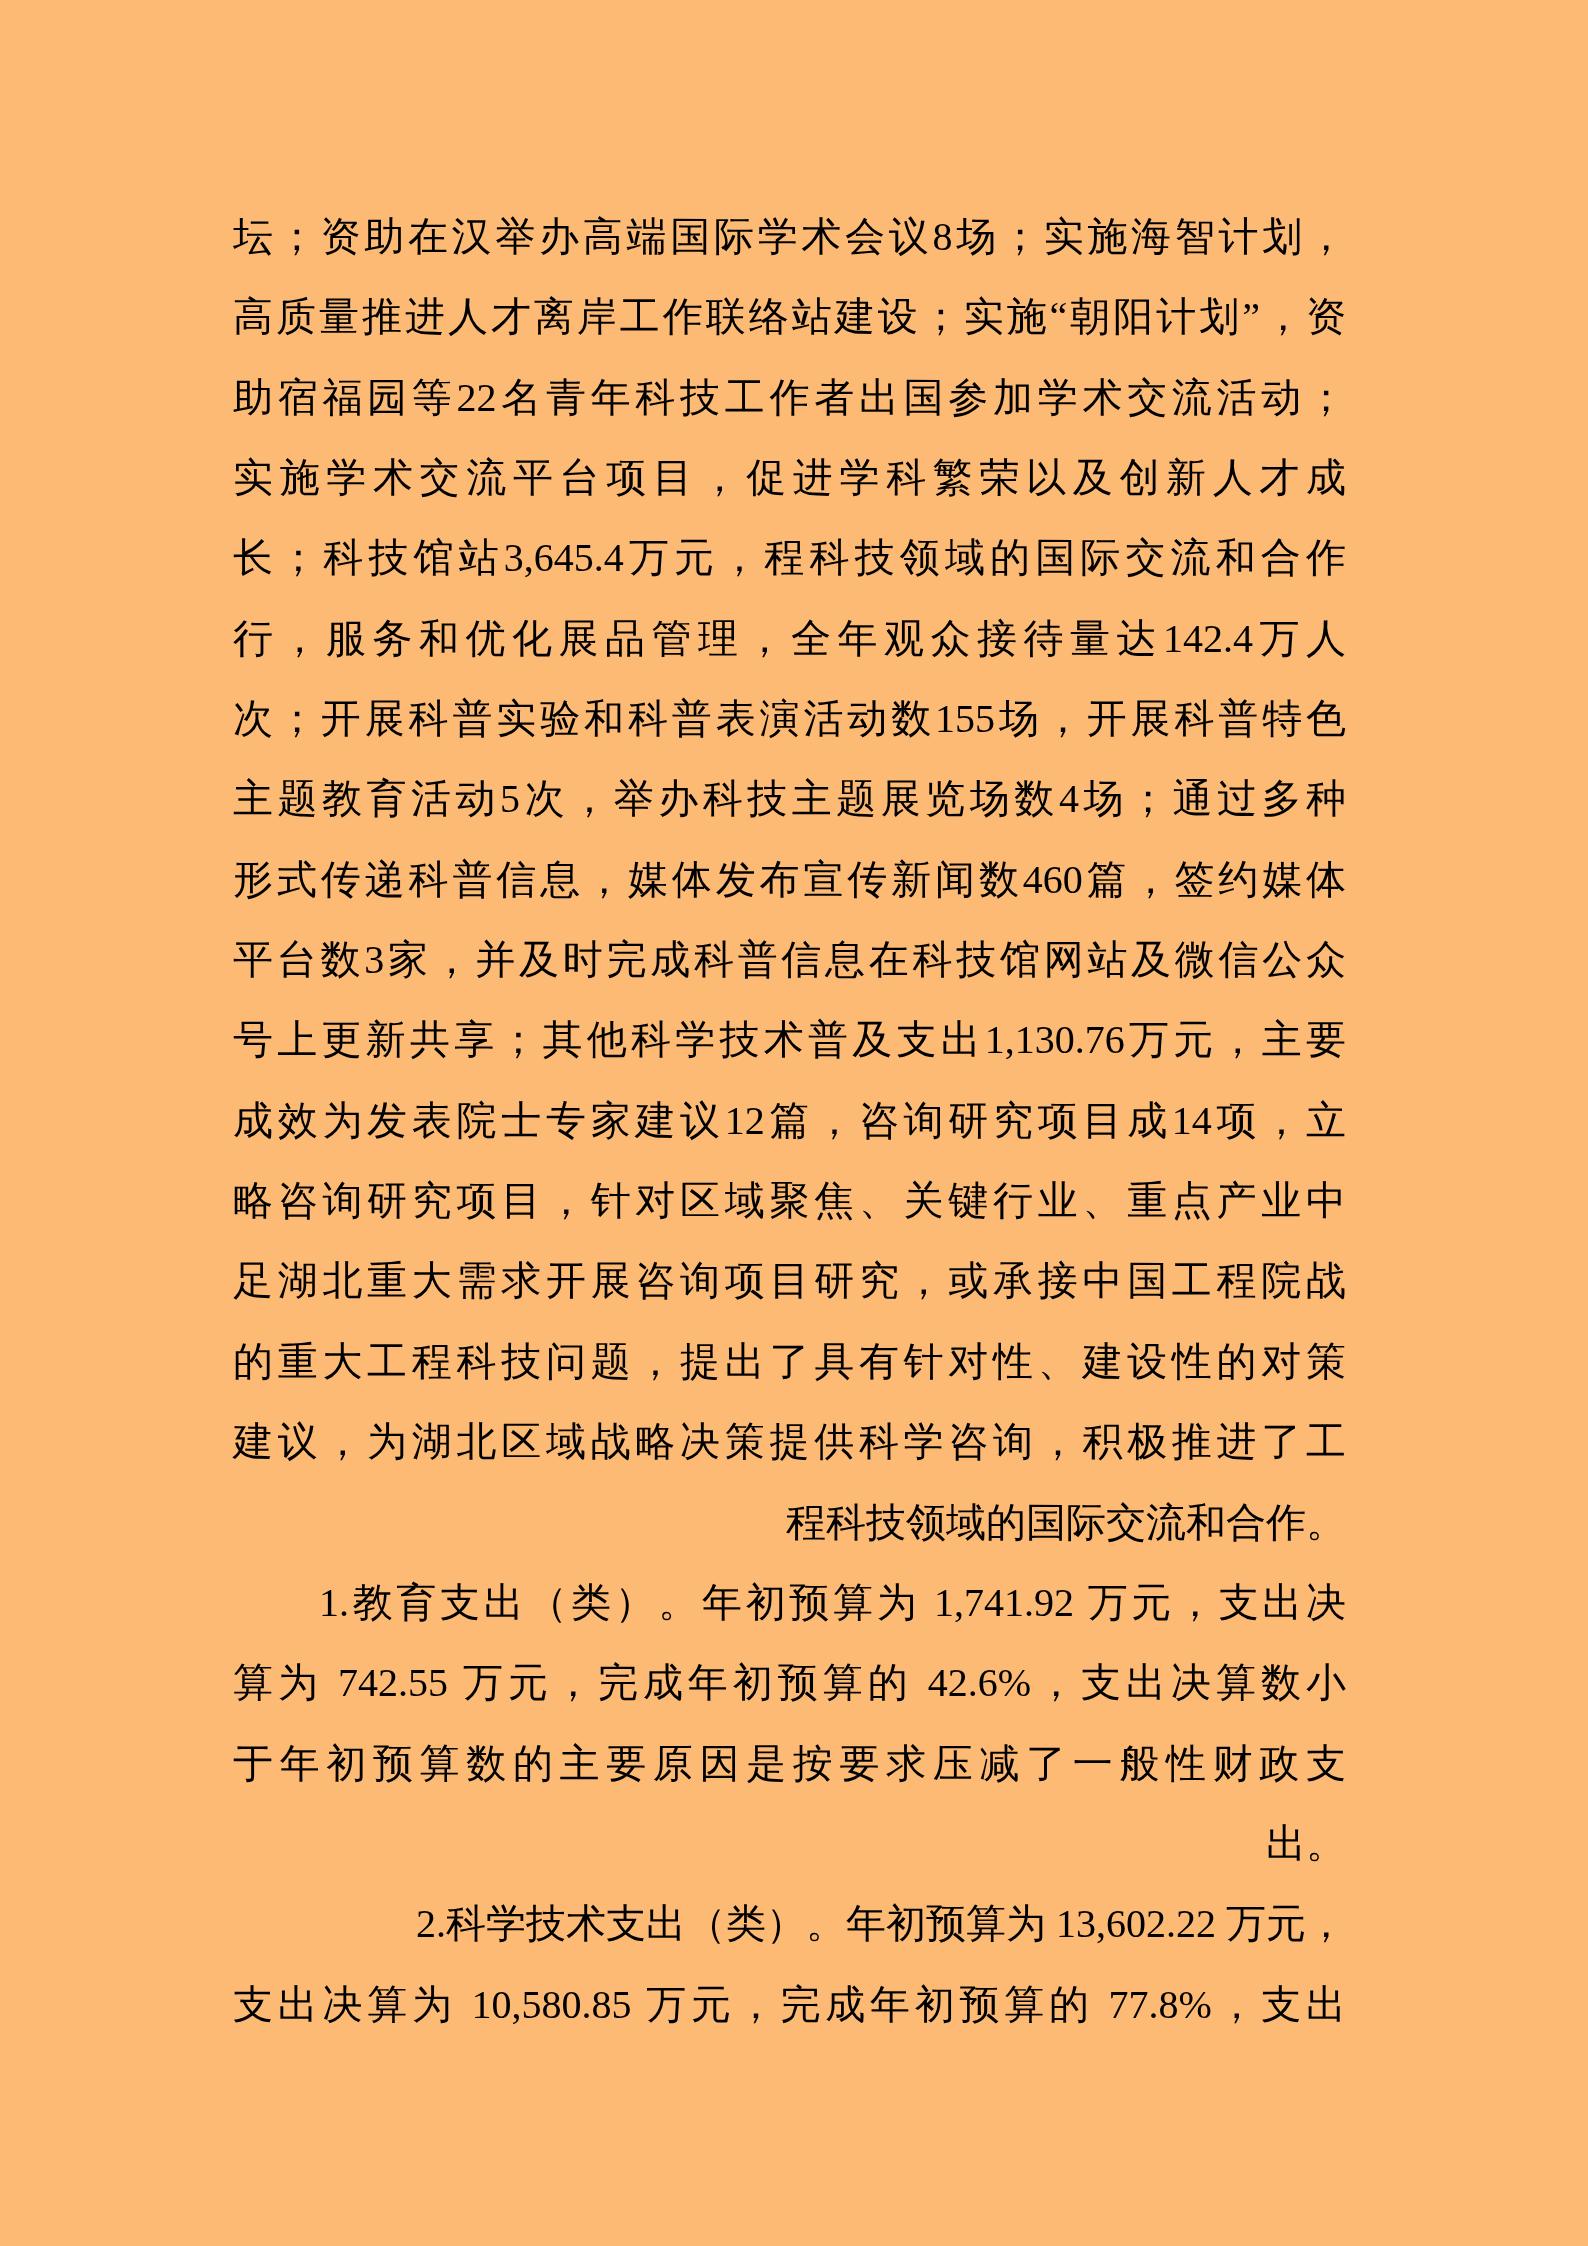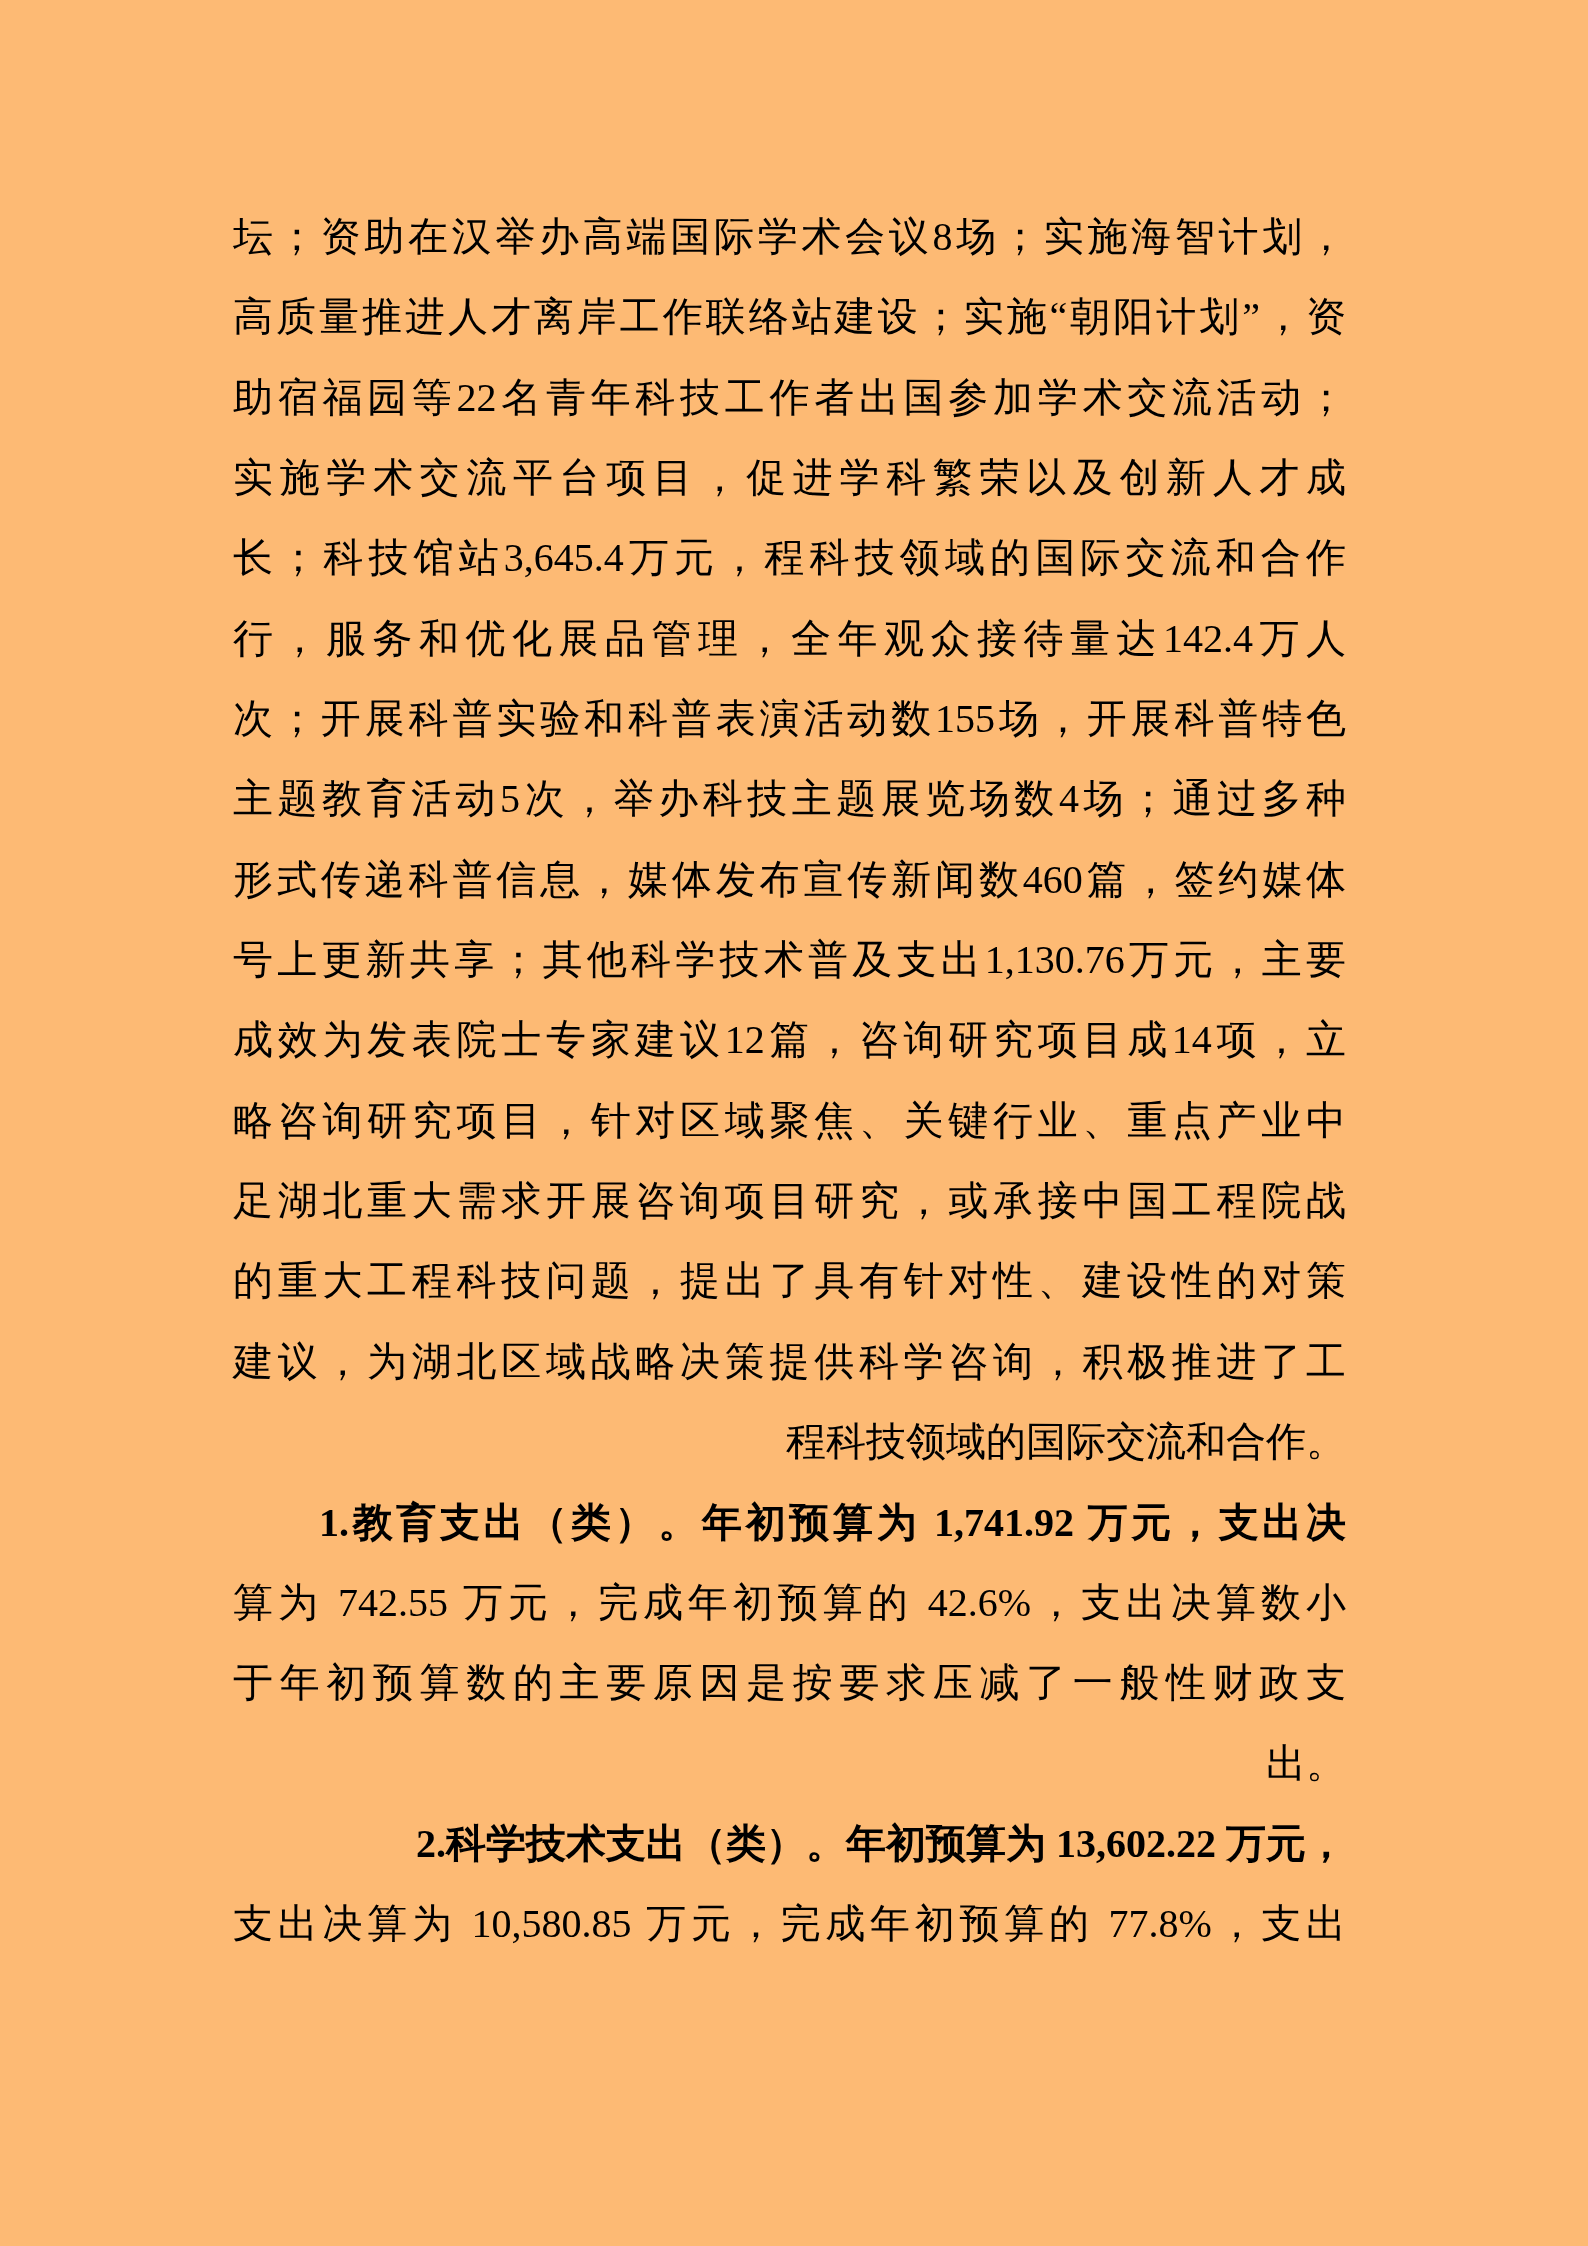--- a/index.html
+++ b/index.html
@@ -37,37 +37,37 @@
     overflow: visible;
   }
   
   .line.j {
     text-align: justify;
     text-align-last: justify;
   }
   
   .line.indent {
     text-indent: 86px;
-    font-weight: bold;
   }
 </style>
 </head>
 <body>
 
 <div class="page">
   <div class="text-column">
     <div class="line j">坛；资助在汉举办高端国际学术会议8场；实施海智计划，</div>
     <div class="line j">高质量推进人才离岸工作联络站建设；实施“朝阳计划”，资</div>
     <div class="line j">助宿福园等22名青年科技工作者出国参加学术交流活动；</div>
     <div class="line j">实施学术交流平台项目，促进学科繁荣以及创新人才成</div>
     <div class="line j">长；科技馆站3,645.4万元，程科技领域的国际交流和合作</div>
     <div class="line j">行，服务和优化展品管理，全年观众接待量达142.4万人</div>
     <div class="line j">次；开展科普实验和科普表演活动数155场，开展科普特色</div>
     <div class="line j">主题教育活动5次，举办科技主题展览场数4场；通过多种</div>
     <div class="line j">形式传递科普信息，媒体发布宣传新闻数460篇，签约媒体</div>
+    <div class="line j">平台数3家，并及时完成科普信息在科技馆网站及微信公众</div>
     <div class="line j">号上更新共享；其他科学技术普及支出1,130.76万元，主要</div>
     <div class="line j">成效为发表院士专家建议12篇，咨询研究项目成14项，立</div>
     <div class="line j">略咨询研究项目，针对区域聚焦、关键行业、重点产业中</div>
     <div class="line j">足湖北重大需求开展咨询项目研究，或承接中国工程院战</div>
     <div class="line j">的重大工程科技问题，提出了具有针对性、建设性的对策</div>
     <div class="line j">建议，为湖北区域战略决策提供科学咨询，积极推进了工</div>
     <div class="line">程科技领域的国际交流和合作。</div>
     <div class="line j indent">1.教育支出（类）。年初预算为 1,741.92 万元，支出决</div>
     <div class="line j">算为 742.55 万元，完成年初预算的 42.6%，支出决算数小</div>
     <div class="line j">于年初预算数的主要原因是按要求压减了一般性财政支</div>

